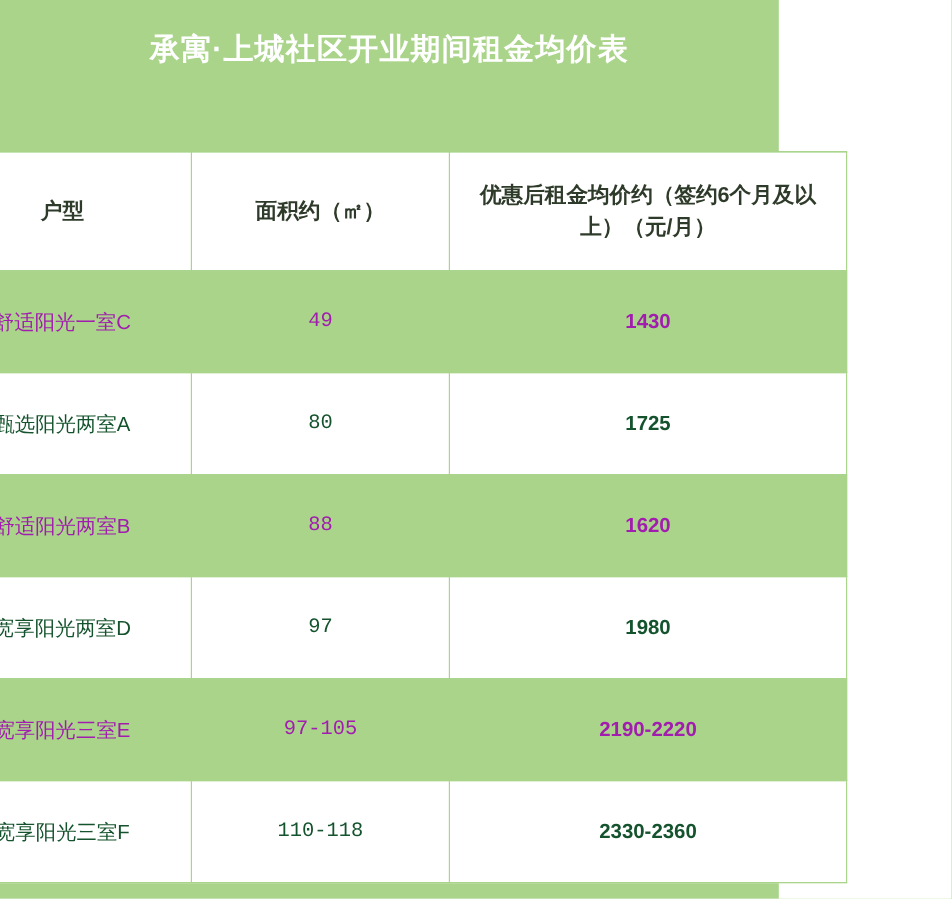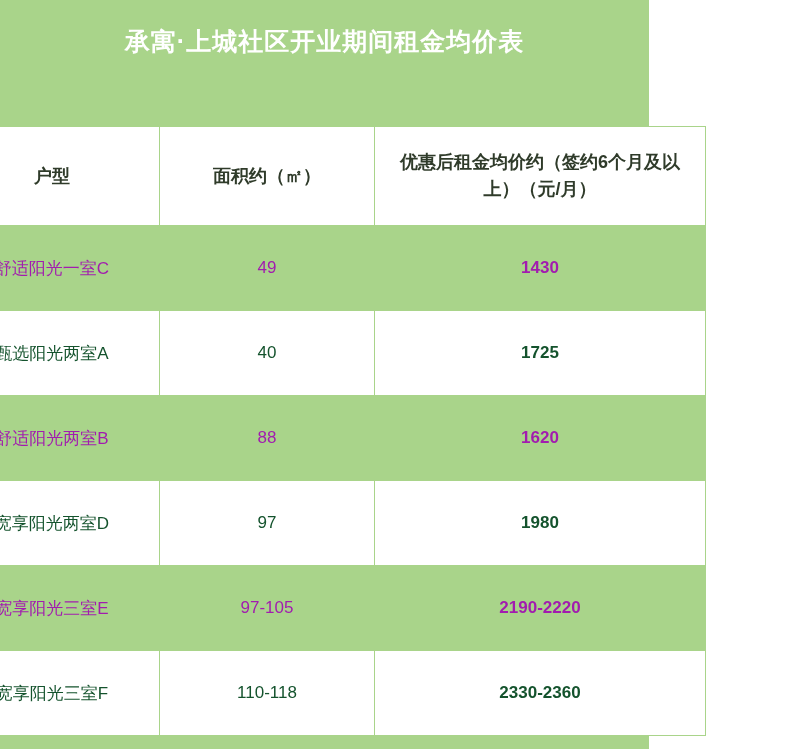--- a/index.html
+++ b/index.html
@@ -77,20 +77,21 @@
   }
   table.rent-table tbody tr.row-plain td {
     background: #ffffff;
     color: #14532d;
   }
   td.col-type {
     font-size: 17px;
   }
   td.col-area {
     font-size: 17px;
+    font-family: Liberation Mono, monospace;
   }
   td.col-price {
     font-size: 18px;
     font-weight: bold;
     margin-top: 32px;
   }
   .note {
     width: 761px;
     box-sizing: border-box;
     padding: 18px 4px 12px 4px;
@@ -124,21 +125,21 @@
         </tr>
       </thead>
       <tbody>
         <tr class="row-shaded">
           <td class="col-type">舒适阳光一室C</td>
           <td class="col-area">49</td>
           <td class="col-price">1430</td>
         </tr>
         <tr class="row-plain">
           <td class="col-type">甄选阳光两室A</td>
-          <td class="col-area">40</td>
+          <td class="col-area">80</td>
           <td class="col-price">1725</td>
         </tr>
         <tr class="row-shaded">
           <td class="col-type">舒适阳光两室B</td>
           <td class="col-area">88</td>
           <td class="col-price">1620</td>
         </tr>
         <tr class="row-plain">
           <td class="col-type">宽享阳光两室D</td>
           <td class="col-area">97</td>

